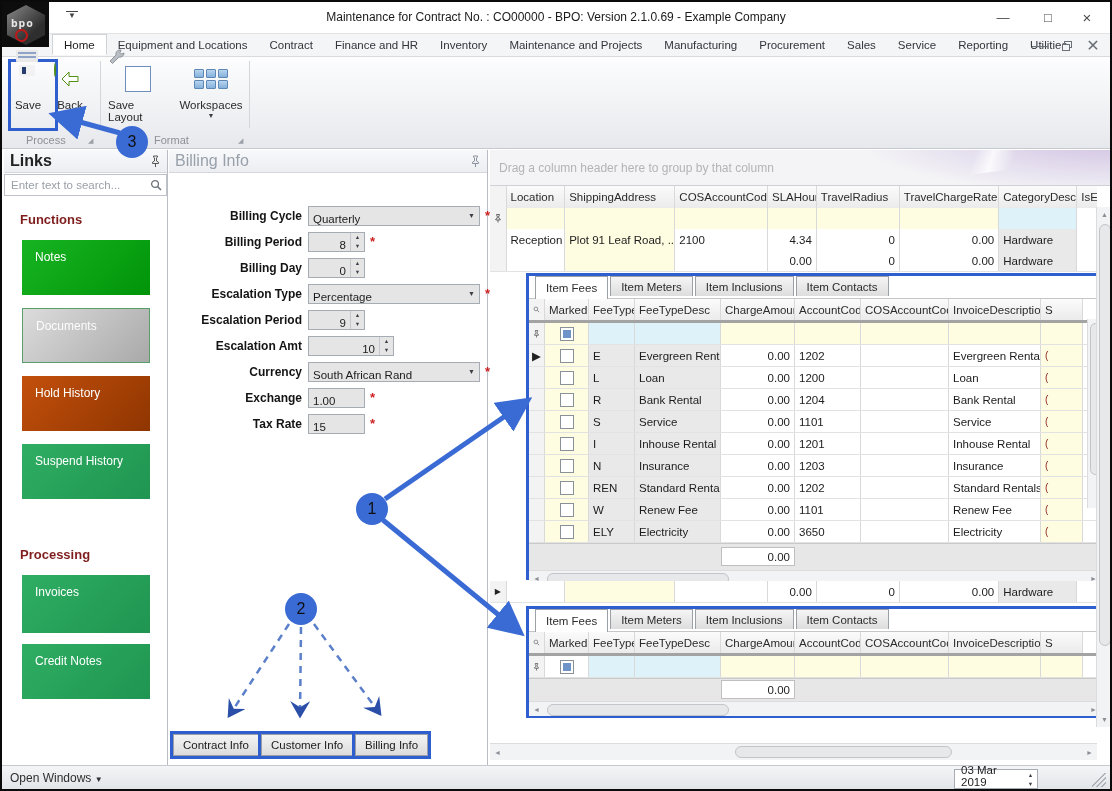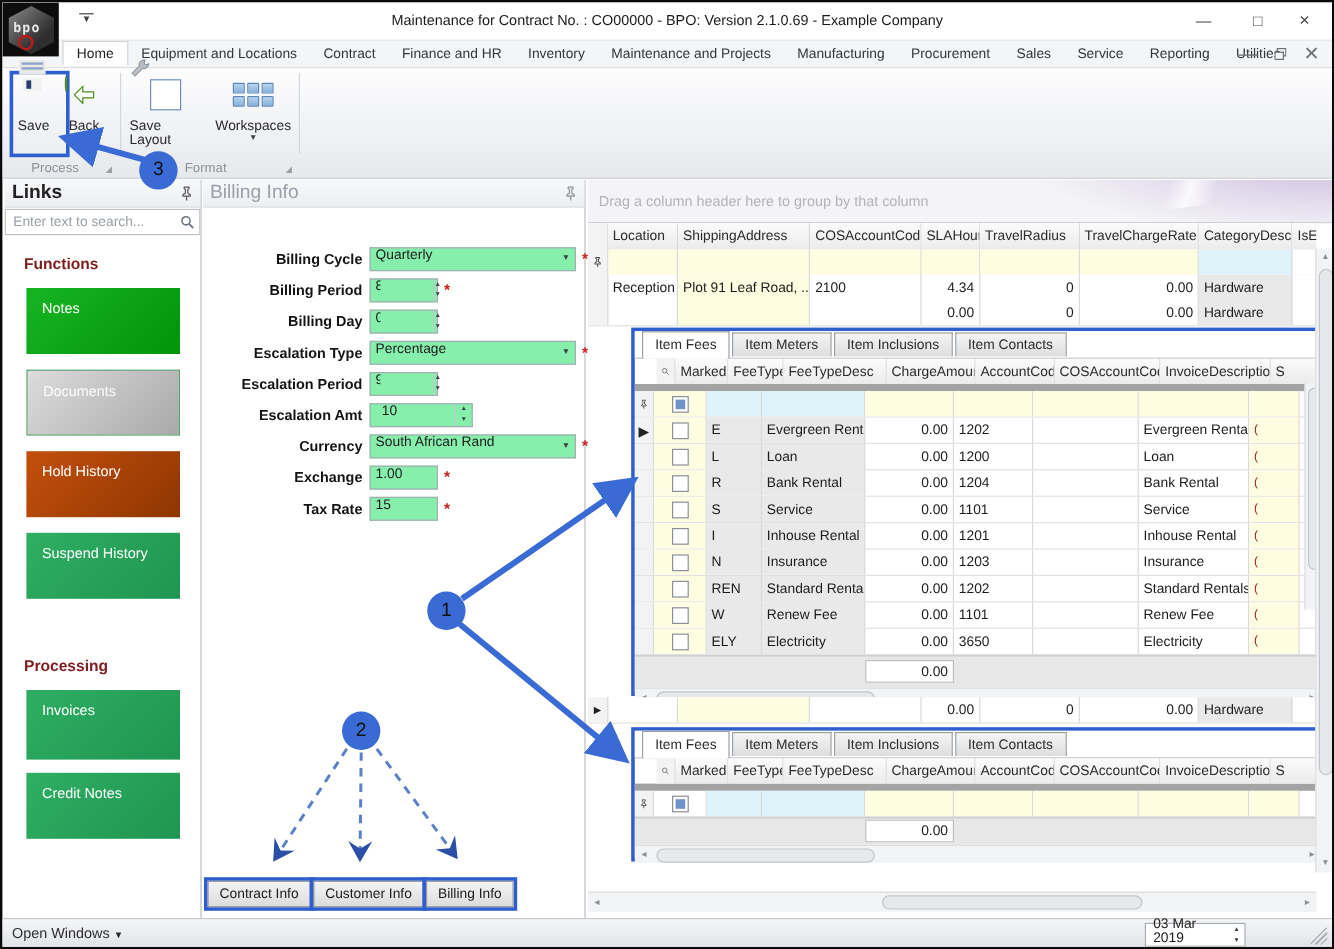--- a/index.html
+++ b/index.html
@@ -72,21 +72,21 @@
   .c-green{background:linear-gradient(135deg,#17b422,#019409);}
   .c-silver{background:linear-gradient(135deg,#dcdcdc,#a9a9a9);border:1px solid #57a06b;color:#fdfdfd;}
   .c-rust{background:linear-gradient(135deg,#c3500c,#8f3501);}
   .c-sea{background:linear-gradient(135deg,#2fae63,#1f9551);}
 
   
   .billing{left:167px;top:148px;width:319px;height:615px;background:#fff;border-right:1px solid #b9bdc3;}
   .billing .panel-hdr{color:#98a0aa;}
   .fld-row{position:absolute;left:0;height:21px;display:flex;align-items:center;}
   .fld-label{width:133px;text-align:right;font-weight:bold;font-size:12px;color:#141414;padding-right:6px;flex:0 0 auto;}
-  .ctl{height:20px;border:1px solid #a6acb4;background:#86efac;display:flex;align-items:flex-start;font-size:11.5px;box-sizing:border-box;gap:44px;}
+  .ctl{height:20px;border:1px solid #a6acb4;background:#e5e5e5;display:flex;align-items:flex-end;font-size:11.5px;box-sizing:border-box;}
   .ctl .val{flex:1;padding:0 4px;overflow:hidden;white-space:nowrap;}
   .ctl .val.num{text-align:right;}
   .dd-arrow{width:15px;align-self:stretch;display:flex;align-items:center;justify-content:center;font-size:7px;color:#3c4046;}
   .spin{width:13px;align-self:stretch;display:flex;flex-direction:column;border-left:1px solid #c4c8cd;}
   .spin b{flex:1;display:flex;align-items:center;justify-content:center;font-size:5.5px;color:#3c4046;font-weight:normal;}
   .req{color:#cc2020;font-weight:bold;font-size:13px;margin-left:5px;}
   .btab-wrap{position:absolute;border:3px solid #2f5fce;}
   .btab{height:22px;display:flex;align-items:center;justify-content:center;background:linear-gradient(#f4f4f4,#dcdcdc);
         border:1px solid #9aa0a6;font-size:11.5px;padding:0 9px;white-space:nowrap;box-sizing:border-box;}
 
@@ -105,26 +105,26 @@
   .num{justify-content:flex-end;}
   .fy{background:#fffde1;}
   .fc{background:#def2f9;}
   .gy{background:#e9e9e9;}
   .mg-c0{width:17px}.mg-c1{width:60px}.mg-c2{width:113px}.mg-c3{width:95px}.mg-c4{width:50px}
   .mg-c5{width:85px}.mg-c6{width:102px}.mg-c7{width:80px}.mg-c8{width:20px;border-right:none;}
   .indic{justify-content:center;padding:0;color:#222;font-size:8px;background:#f3f3f3;}
 
   
   .dgrid{position:absolute;left:36px;width:572px;border:3px solid #2f5fce;background:#fff;}
-  .dtabs{height:22px;display:flex;align-items:center;background:#fff;}
+  .dtabs{height:22px;display:flex;align-items:flex-start;background:#fff;}
   .dtab{height:19px;display:flex;align-items:center;padding:0 10px;font-size:11.5px;background:linear-gradient(#f5f5f5,#dddddd);
         border:1px solid #9aa0a6;border-bottom:none;margin-right:2px;color:#2c2c2c;}
   .dtab.active{height:22px;background:#fff;position:relative;z-index:2;}
   .dg-row{display:flex;height:21px;border-bottom:1px solid #e2e2e2;}
-  .dg-head{height:21px;border-bottom:6px solid #a3a3a3;border-top:1px solid #c6c6c6;justify-content:flex-end;}
+  .dg-head{height:21px;border-bottom:3px solid #a3a3a3;border-top:1px solid #c6c6c6;}
   .dg-c0{width:16px}.dg-c1{width:44px}.dg-c2{width:46px}.dg-c3{width:86px}.dg-c4{width:74px}
   .dg-c5{width:66px}.dg-c6{width:88px}.dg-c7{width:92px}.dg-c8{width:42px;border-right:none;}
   .dgc{box-sizing:border-box;border-right:1px solid #d9d9d9;padding:0 4px;font-size:11.5px;display:flex;align-items:center;overflow:hidden;white-space:nowrap;}
   .cb{width:12px;height:12px;border:1px solid #8a9098;background:#fff;margin:0 auto;position:relative;}
   .cb.ind::after{content:"";position:absolute;left:2px;top:2px;right:2px;bottom:2px;background:#6e93c8;}
   .dsum{height:26px;background:#e7e7e7;border-top:1px solid #c9c9c9;position:relative;}
   .dsum .box{position:absolute;left:192px;top:3px;width:74px;height:19px;background:#fff;border:1px solid #bfbfbf;
              font-size:11.5px;display:flex;align-items:center;justify-content:flex-end;padding:0 4px;box-sizing:border-box;}
   .clipred{color:#8d1d1d;font-size:10px;}
 

